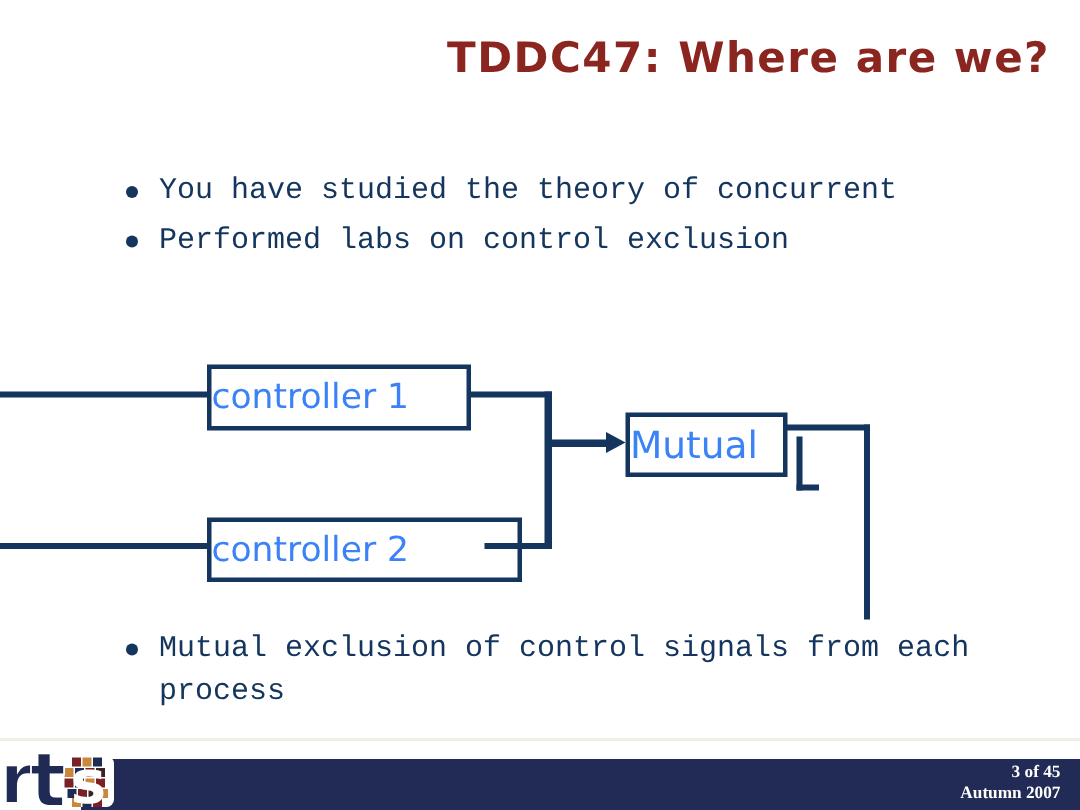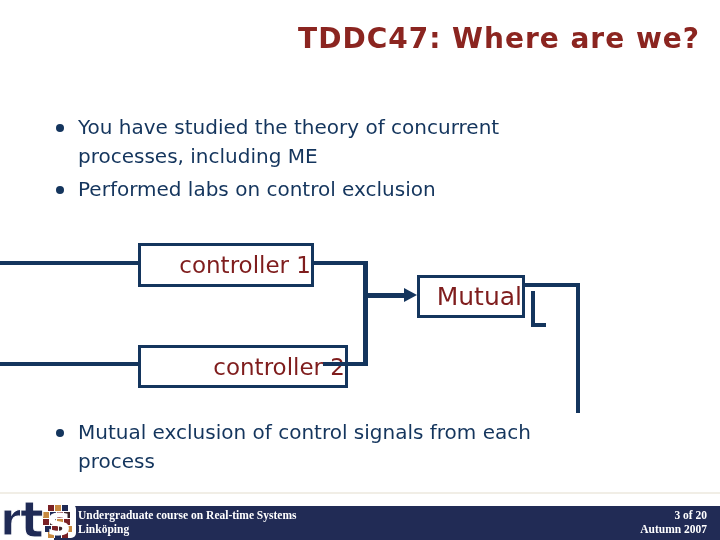--- a/index.html
+++ b/index.html
@@ -5,34 +5,34 @@
   html,body{margin:0;padding:0;}
   body{width:720px;height:540px;position:relative;overflow:hidden;background:#ffffff;
        font-family:"DejaVu Sans","Liberation Sans",sans-serif;}
   .slide{position:absolute;inset:0;}
 
   
   .title{position:absolute;top:22px;right:20px;font-size:28px;font-weight:bold;
          letter-spacing:1px;color:#8b2520;white-space:nowrap;}
 
   
-  .bullets{position:absolute;left:52px;}
+  .bullets{position:absolute;left:80px;font-family:Liberation Mono, monospace;}
   .bullets-top{top:113px;}
   .bullets-bottom{top:418px;}
   .bullet{display:flex;margin-bottom:4px;}
   .marker{width:26px;flex:0 0 26px;}
   .marker::before{content:"";display:block;width:8px;height:8px;border-radius:50%;
                   background:#14355d;margin-top:11px;margin-left:4px;}
   .bullet-text{font-size:20px;line-height:29px;color:#14355d;}
 
   
   .dline{position:absolute;background:#14355d;}
   .dbox{position:absolute;background:#ffffff;border:3px solid #14355d;
-        display:flex;align-items:center;justify-content:flex-end;
-        color:#7f1d1d;box-sizing:border-box;}
+        display:flex;align-items:center;justify-content:flex-start;
+        color:#3b82f6;box-sizing:border-box;}
   .controller{font-size:23px;}
   .servo{font-size:25px;}
   .arrowhead{position:absolute;width:0;height:0;
              border-top:7px solid transparent;border-bottom:7px solid transparent;
              border-left:13px solid #14355d;}
 
   
   .footer-topline{position:absolute;left:0;top:492px;width:720px;height:2px;background:#f1eee6;}
   .footer-bar{position:absolute;left:54px;top:506px;width:666px;height:34px;background:#212b55;}
   .footer-left{position:absolute;left:78px;top:508px;color:#ffffff;
@@ -48,21 +48,20 @@
 
 <div class="slide">
 
   <div class="title">TDDC47: Where are we?</div>
 
   <div class="bullets bullets-top">
     <div class="bullet">
       <span class="marker"></span>
       <span class="bullet-text">
         <div>You have studied the theory of concurrent</div>
-        <div>processes, including ME</div>
       </span>
     </div>
     <div class="bullet">
       <span class="marker"></span>
       <span class="bullet-text">
         <div>Performed labs on control exclusion</div>
       </span>
     </div>
   </div>
 
@@ -100,27 +99,23 @@
       <span class="bullet-text">
         <div>Mutual exclusion of control signals from each</div>
         <div>process</div>
       </span>
     </div>
   </div>
 
   <div class="footer-topline"></div>
   <div class="footer-bar"></div>
 
-  <div class="footer-left">
-    <div>Undergraduate course on Real-time Systems</div>
-    <div>Linköping</div>
-  </div>
 
   <div class="footer-right">
-    <div>3 of 20</div>
+    <div>3 of 45</div>
     <div>Autumn 2007</div>
   </div>
 
   <svg class="logo" viewBox="0 0 80 46">
 
     <g>
       <rect x="42" y="10" width="34" height="34" rx="5" fill="#ffffff"></rect>
       <rect x="48" y="11" width="6" height="6" fill="#7a2125"></rect>
       <rect x="55" y="11" width="6" height="6" fill="#c8893f"></rect>
       <rect x="62" y="11" width="6" height="6" fill="#1f2a55"></rect>

